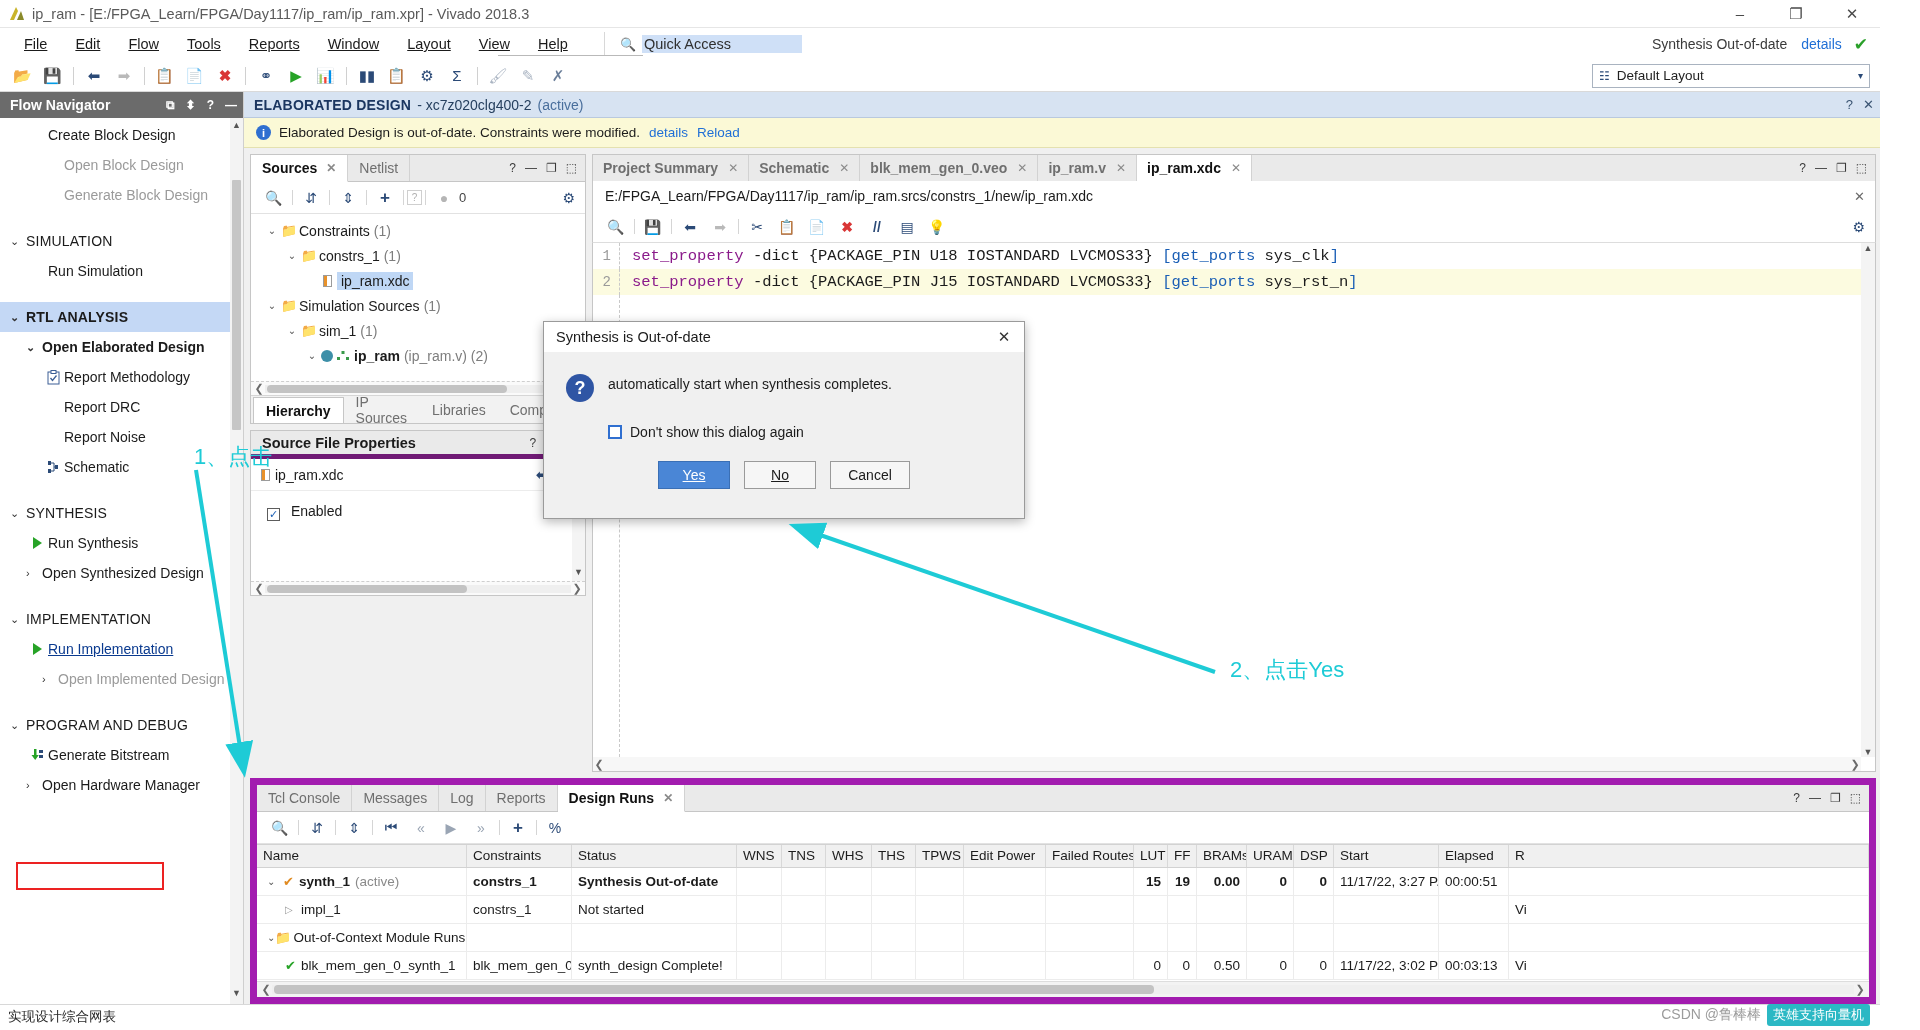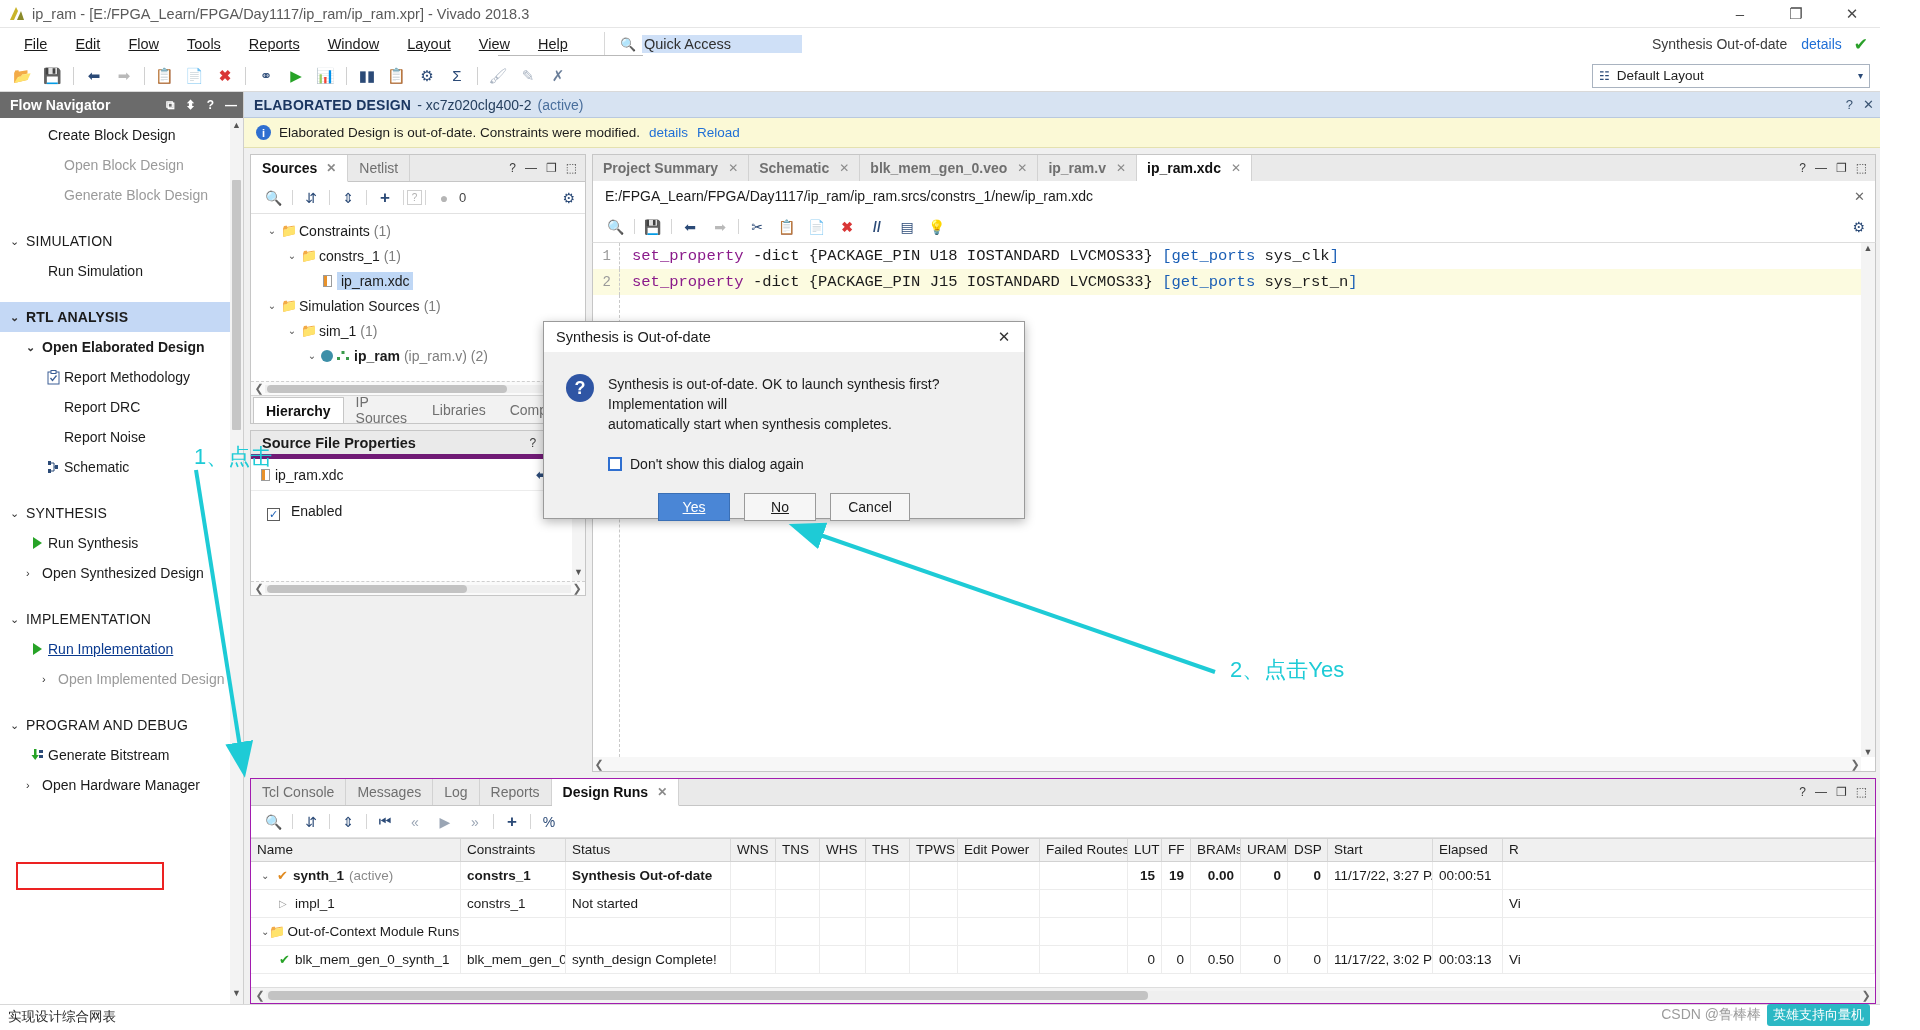--- a/index.html
+++ b/index.html
@@ -172,21 +172,21 @@
   .code-line { height: 26px; display: flex; align-items: center; font-family: "Liberation Mono", monospace; font-size: 15.5px; white-space: nowrap; }
   .code-line.hl { background: #fcfbe0; }
   .gutter { width: 26px; text-align: right; color: #9a9a9a; padding-right: 8px; flex: none; font-size: 14px; }
   .gut-sep { width: 1px; align-self: stretch; border-left: 1px dashed #c9c9c9; margin-right: 12px; }
   .kw { color: #8a1a8a; }
   .br { color: #1b5fb5; }
   .code-vsb { position: absolute; right: 0; top: 0; bottom: 14px; width: 14px; background: #f4f4f4; }
   .code-hsb { position: absolute; left: 0; right: 14px; bottom: 0; height: 14px; background: #f7f7f7; display: flex; align-items: center; }
 
   
-  .console { height: 226px; margin: 6px 4px 0 6px; background: #fff; border: 1px solid #a21caf; display: flex; flex-direction: column; }
+  .console { height: 226px; margin: 6px 4px 0 6px; background: #fff; border: 7px solid #a21caf; display: flex; flex-direction: column; }
   .run-table { flex: 1; overflow: hidden; font-size: 13.5px; }
   .rt-head { display: flex; height: 24px; background: #f0f0f0; border-bottom: 1px solid #d2d2d2; border-top: 1px solid #d2d2d2; }
   .rt-head div { border-right: 1px solid #d8d8d8; padding: 3px 6px; overflow: hidden; white-space: nowrap; }
   .rt-row { display: flex; height: 28px; border-bottom: 1px solid #ececec; align-items: stretch; }
   .rt-row > div { border-right: 1px solid #ececec; padding: 5px 6px; overflow: hidden; white-space: nowrap; display: flex; align-items: center; }
   .num { justify-content: flex-end !important; }
   .bold { font-weight: bold; }
   .tick { color: #27a327; margin-right: 5px; font-size: 13px; }
   .tick-o { color: #e08a20; }
   .console-hsb { height: 16px; background: #f3f3f3; display: flex; align-items: center; padding: 0 3px; border-top: 1px solid #ddd; }
@@ -858,21 +858,20 @@
   <div class="anno anno-2">2、点击Yes</div>
 
   <div class="dlg">
     <div class="dlg-title">
       <span>Synthesis is Out-of-date</span>
       <span class="x">✕</span>
     </div>
     <div class="dlg-body">
       <div class="q-ico">?</div>
       <div class="dlg-msg">
-        <div>Synthesis is out-of-date. OK to launch synthesis first? Implementation will</div>
         <div>automatically start when synthesis completes.</div>
       </div>
     </div>
     <div class="dlg-chk">
       <span class="box"></span>
       <span>Don't show this dialog again</span>
     </div>
     <div class="dlg-btns">
       <div class="dbtn primary">
         <span style="text-decoration:underline">Yes</span>

